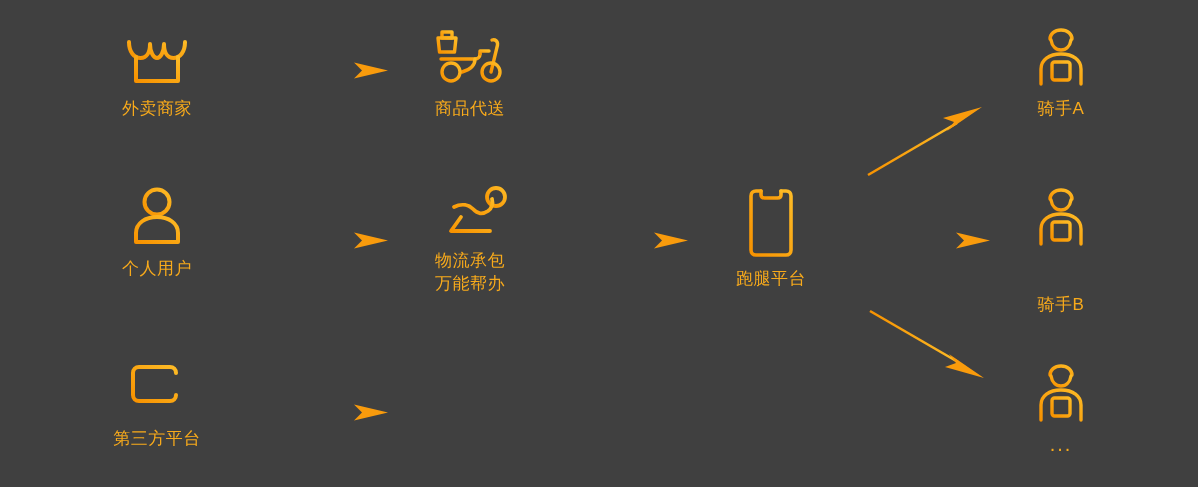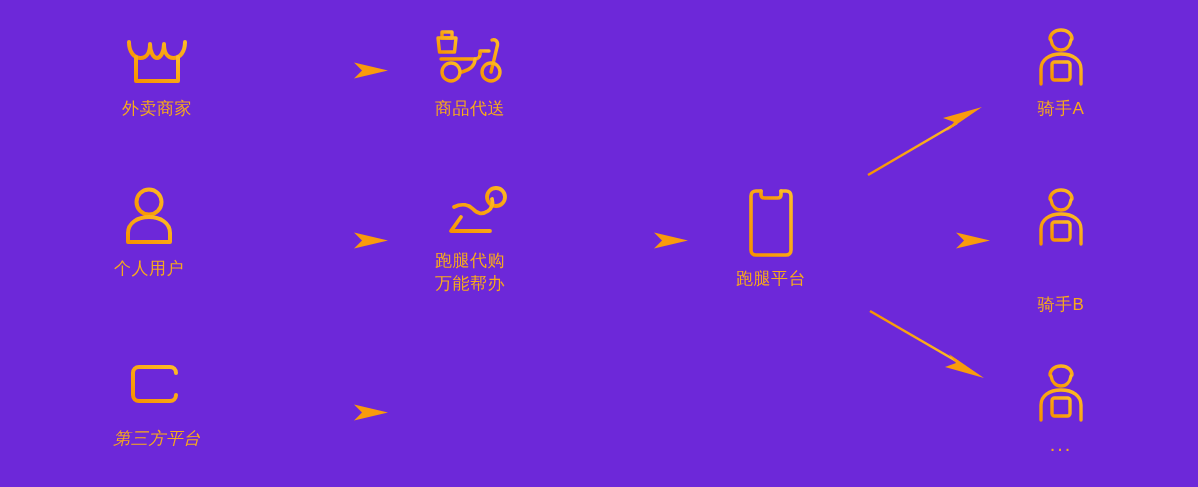--- a/index.html
+++ b/index.html
@@ -7,21 +7,21 @@
     padding: 0;
     background: #ffffff;
   }
   body {
     font-family: "Liberation Sans", "DejaVu Sans", sans-serif;
   }
   #canvas {
     position: relative;
     width: 1198px;
     height: 487px;
-    background: #6d28d9;
+    background: #404040;
     overflow: hidden;
   }
   .node {
     position: absolute;
     width: 190px;
     text-align: center;
     display: flex;
     flex-direction: column;
     align-items: center;
   }
@@ -78,35 +78,35 @@
           <path d="M7 16 H63"></path>
           <path d="M7 16 C7 26 12 32 18.5 32 C25 32 28 26 28 18 C28 26 31.5 32 35 32 C38.5 32 42 26 42 18 C42 26 45 32 51.5 32 C58 32 63 26 63 16"></path>
           <path d="M14 31 V55 H56 V31"></path>
           <path d="M14 55 H56"></path>
         </g>
       </svg>
     </span>
     <div class="node-label">外卖商家</div>
   </div>
 
-  <div class="node r2" style="left:54px;font-family:Liberation Serif, serif;">
+  <div class="node r2" style="left:62px;font-family:Liberation Serif, serif;">
     <span class="icon-wrap">
       <svg width="62" height="62" viewBox="0 0 62 62" fill="none">
         <g stroke="url(#g1)" stroke-width="4" stroke-linecap="round" stroke-linejoin="round">
           <circle cx="31" cy="16" r="12.5"></circle>
           <path d="M10 56 V47 C10 37 19.5 31 31 31 C42.5 31 52 37 52 47 V56 Z"></path>
           <path d="M31 45 H43"></path>
           <path d="M28 52 H43"></path>
         </g>
       </svg>
     </span>
     <div class="node-label">个人用户</div>
   </div>
 
-  <div class="node r3" style="left:62px;font-style:italic;">
+  <div class="node r3" style="left:62px;">
     <span class="icon-wrap">
       <svg width="72" height="56" viewBox="0 0 72 56" fill="none">
         <g stroke="url(#g1)" stroke-width="4" stroke-linecap="round" stroke-linejoin="round">
           <path d="M55 11 C55 7.5 52.5 5 49 5 H18 C14.5 5 12 7.5 12 11 V33 C12 36.5 14.5 39 18 39 H49 C52.5 39 55 36.5 55 33"></path>
           <path d="M55 18 V26"></path>
           <path d="M9 48 H58"></path>
         </g>
       </svg>
     </span>
     <div class="node-label">第三方平台</div>
@@ -161,21 +161,21 @@
           <circle cx="66" cy="11" r="9"></circle>
           <path d="M24 21 C32 17 39 19 43 23 C48 28 52 29 58 25 C62 22 63 17 62 13"></path>
           <path d="M31 31 L21 45 H60"></path>
           <path d="M31 31 L43 31"></path>
           <path d="M4 21 H16"></path>
           <path d="M1 31 H17"></path>
           <path d="M8 41 H18"></path>
         </g>
       </svg>
     </span>
-    <div class="node-label">跑腿代购
+    <div class="node-label">物流承包
 万能帮办</div>
   </div>
 
 
   <div class="arrow" style="left:556px; top:228px;">
     <svg width="140" height="24" viewBox="0 0 140 24" fill="none">
       <path d="M2 12.5 H110" stroke="url(#g2)" stroke-width="2.6"></path>
       <path d="M132 12.5 L98 4.5 L106 12.5 L98 20.5 Z" fill="#F99B0C"></path>
     </svg>
   </div>

